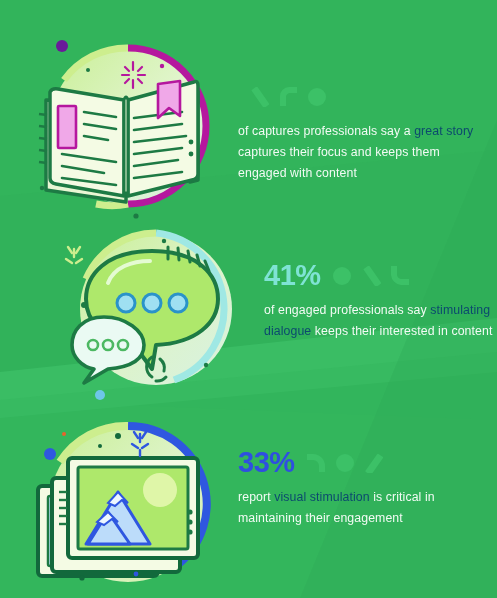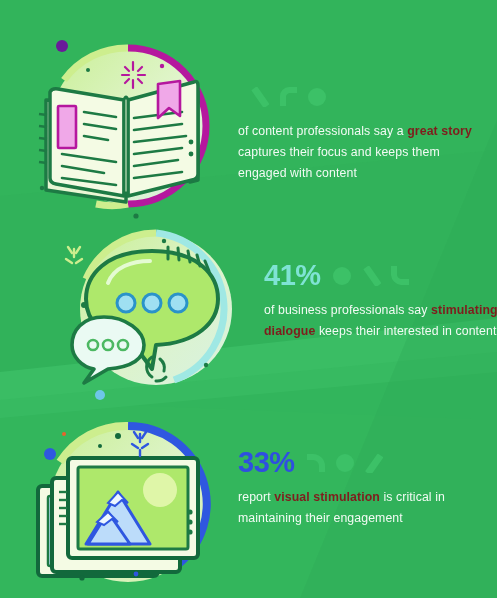--- a/index.html
+++ b/index.html
@@ -32,21 +32,21 @@
   .deco{display:flex;align-items:center;gap:9px;margin-left:11px;margin-top:2px;}
   .deco svg{display:block;}
 
   .para{
     margin-top:7px;
     font-size:12.3px;
     line-height:21px;
     color:#f2fbf4;
     letter-spacing:0.1px;
   }
-  .para b{font-weight:bold;color:#7f1d1d;}
+  .para b{font-weight:normal;color:#0c4a6e;}
 
   
   .row-1 .copy{top:60px;}
   .row-2 .copy{top:48px;}
   .row-3 .copy{top:44px;}
   .row-1 .art{top:12px;}
   .row-2 .art{top:8px;left:30px;}
   .row-3 .art{top:8px;left:26px;}
 </style>
 </head>
@@ -146,21 +146,21 @@
             </svg>
           <svg width="20" height="20" viewBox="0 0 20 20">
               <path d="M2 19 L2 9 A9 9 0 0 1 11 0 L19 0 L19 6 L11 6 A5 5 0 0 0 8 9 L8 19 Z" fill="#3cc167"></path>
             </svg>
           <svg width="20" height="20" viewBox="0 0 20 20">
               <circle cx="10" cy="10" r="9" fill="#3cc167"></circle>
             </svg>
         </span>
       </div>
       <p class="para">
-        <span>of content professionals say a </span><b>great story</b><span> captures their focus and keeps them engaged with content</span>
+        <span>of captures professionals say a </span><b>great story</b><span> captures their focus and keeps them engaged with content</span>
       </p>
     </div>
   </div>
 
   <div class="row row-2">
 
     <div class="art">
       <svg width="196" height="196" viewBox="0 0 196 196">
         <defs>
           <linearGradient id="g2" x1="0" y1="0" x2="1" y2="1">
@@ -222,21 +222,21 @@
             </svg>
           <svg width="20" height="20" viewBox="0 0 20 20">
               <rect x="7.5" y="0" width="7" height="22" rx="1" fill="#3cc167" transform="rotate(-35 10 10)"></rect>
             </svg>
           <svg width="20" height="20" viewBox="0 0 20 20">
               <path d="M1 0 L7 0 L7 9 A5 5 0 0 0 11 13 L19 13 L19 19 L11 19 A11 11 0 0 1 1 9 Z" fill="#3cc167"></path>
             </svg>
         </span>
       </div>
       <p class="para">
-        <span>of business professionals say </span><b>stimulating dialogue</b><span> keeps their interested in content</span>
+        <span>of engaged professionals say </span><b>stimulating dialogue</b><span> keeps their interested in content</span>
       </p>
     </div>
   </div>
 
   <div class="row row-3">
 
     <div class="art">
       <svg width="196" height="196" viewBox="0 0 196 196">
         <defs>
           <linearGradient id="g3" x1="0" y1="0" x2="1" y2="1">

